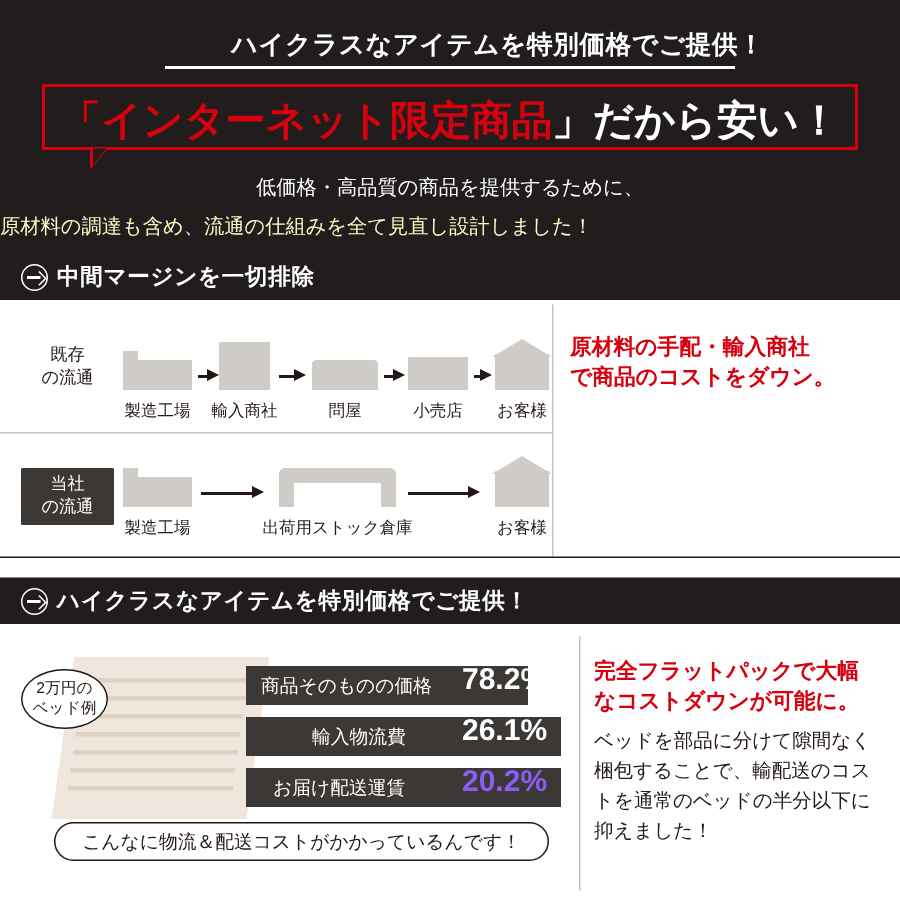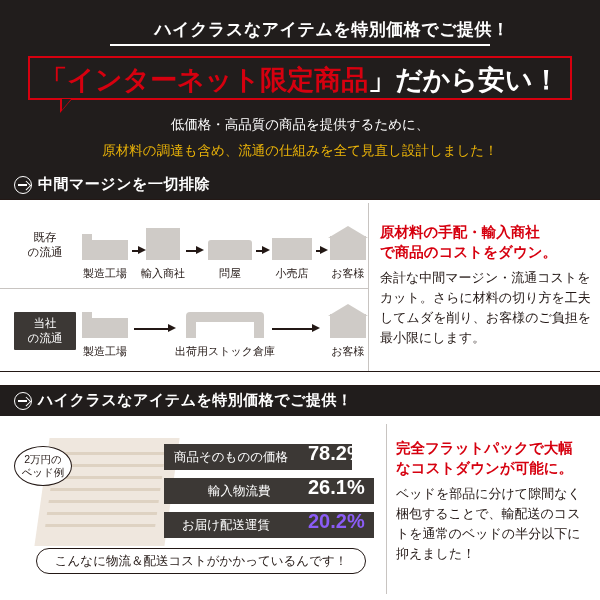--- a/index.html
+++ b/index.html
@@ -38,22 +38,22 @@
   }
   .tail-inner{
     position:absolute;left:62px;top:99px;width:0;height:0;
     border-left:9px solid #211d1c;border-bottom:11px solid transparent;
   }
   .sub1{
     position:absolute;left:0;top:116px;width:600px;text-align:center;
     color:#ffffff;font-size:13.5px;
   }
   .sub2{
-    position:absolute;left:0;top:142px;width:600px;text-align:center;
-    color:#eab308;font-size:13.5px;
+    position:absolute;left:0;top:142px;width:600px;
+    color:#fef9c3;font-size:13.5px;
   }
 
   
   .sec{
     position:absolute;left:0;width:600px;height:30px;background:#211d1c;color:#fff;
   }
   .sec .arrow{
     position:absolute;left:14px;top:6px;width:18px;height:18px;border-radius:50%;
     border:1.6px solid #ffffff;box-sizing:border-box;
   }
@@ -203,21 +203,20 @@
     <div class="arrowsm" style="left:312px;top:124px;"></div>
 
     <div class="flowlabel" style="left:70px;top:144px;">製造工場</div>
     <div class="flowlabel" style="left:160px;top:144px;width:130px;">出荷用ストック倉庫</div>
     <div class="flowlabel" style="left:313px;top:144px;">お客様</div>
 
     <div class="rtitle" style="top:22px;">
       <div>原材料の手配・輸入商社</div>
       <div>で商品のコストをダウン。</div>
     </div>
-    <div class="rbody" style="top:68px;">余計な中間マージン・流通コストをカット。さらに材料の切り方を工夫してムダを削り、お客様のご負担を最小限にします。</div>
   </div>
 
   <div class="divider" style="top:199px;"></div>
   <div class="divider" style="top:371px;"></div>
 
   <div class="sec" style="top:386px;">
     <span class="arrow"></span>
     <span class="txt">ハイクラスなアイテムを特別価格でご提供！</span>
   </div>
   <div class="divider" style="top:385px;"></div>

